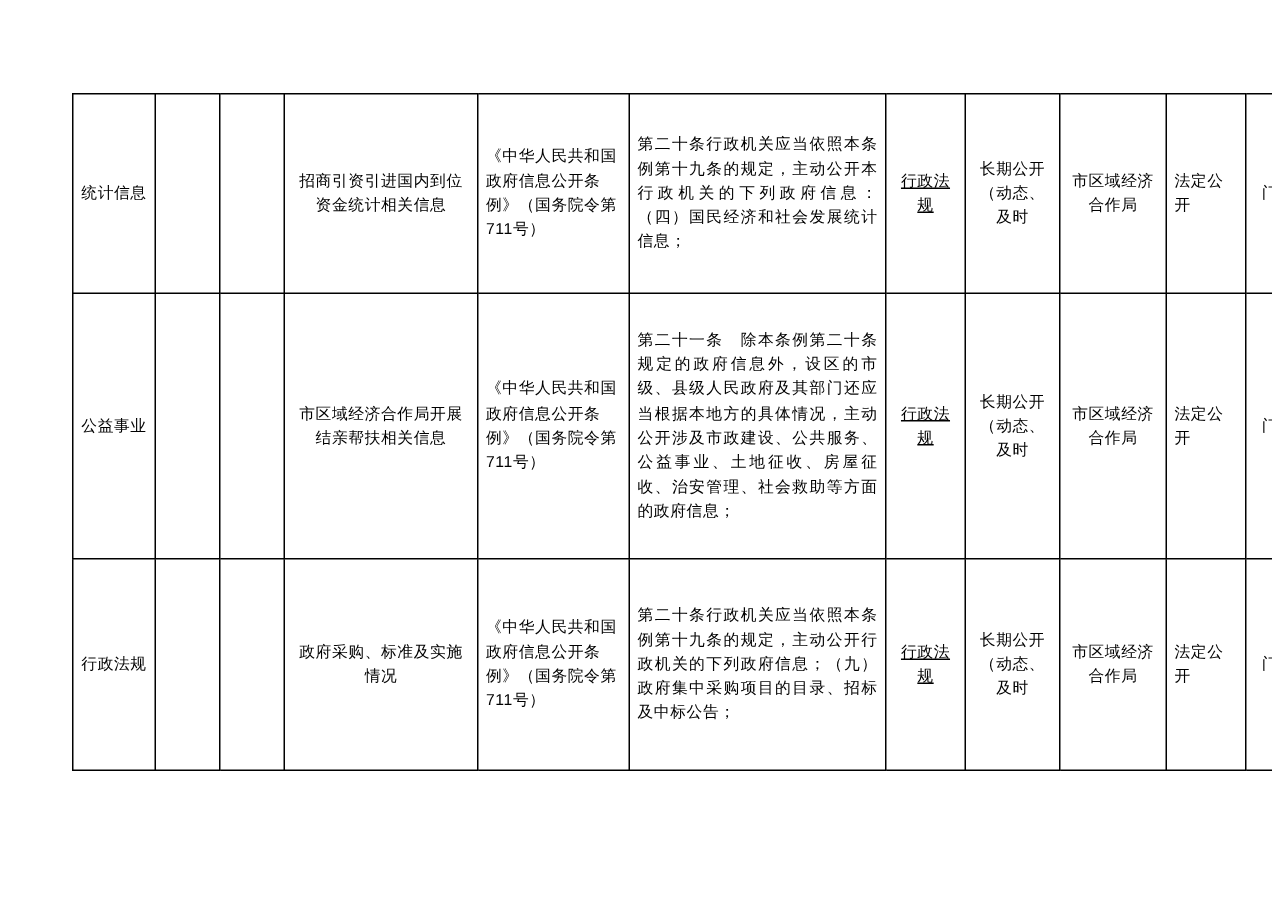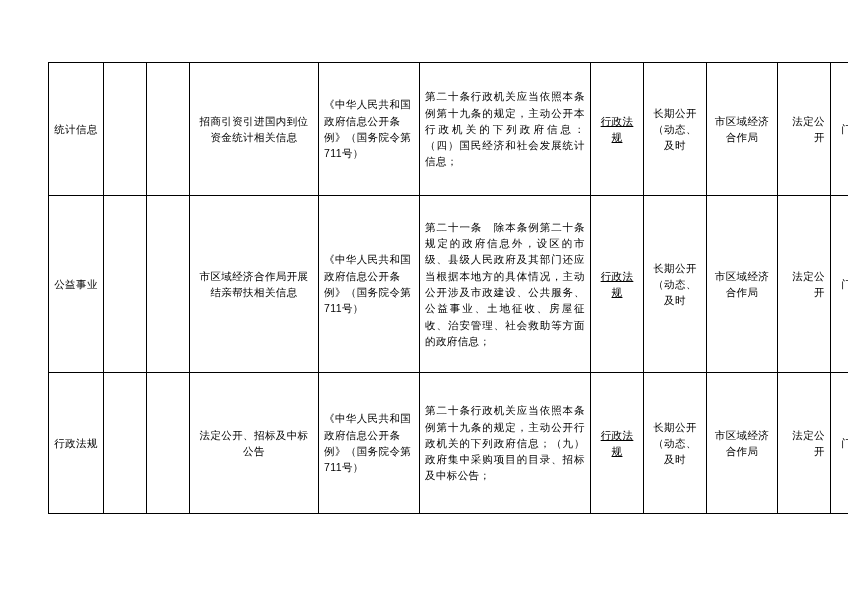--- a/index.html
+++ b/index.html
@@ -43,21 +43,21 @@
   }
   .c-cat      { width: 44px;  text-align: center; }
   .c-n1       { width: 32px; }
   .c-n2       { width: 32px; }
   .c-title    { width: 118px; text-align: center; }
   .c-basis    { width: 90px;  text-align: left; }
   .c-content  { width: 160px; text-align: justify; text-justify: inter-ideograph; margin-top: 40px; }
   .c-type     { width: 42px;  text-align: center; text-decoration: underline; }
   .c-period   { width: 52px;  text-align: center; margin-top: 27px; }
   .c-dept     { width: 60px;  text-align: center; }
-  .c-scope    { width: 42px;  text-align: right; }
+  .c-scope    { width: 42px;  text-align: left; }
   .c-channel  { width: 54px;  text-align: center; }
 
   .row1 td { height: 124px; }
   .row2 td { height: 168px; }
   .row3 td { height: 132px; }
 </style>
 </head>
 <body>
 
 <div class="page">
@@ -89,21 +89,21 @@
           <td class="c-period">长期公开（动态、及时</td>
           <td class="c-dept">市区域经济合作局</td>
           <td class="c-scope">法定公开</td>
           <td class="c-channel">门户网站</td>
 
         </tr>
         <tr class="row3">
           <td class="c-cat">行政法规</td>
           <td class="c-n1"></td>
           <td class="c-n2"></td>
-          <td class="c-title">法定公开、招标及中标公告</td>
+          <td class="c-title">政府采购、标准及实施情况</td>
           <td class="c-basis">《中华人民共和国政府信息公开条例》（国务院令第711号）</td>
           <td class="c-content">第二十条行政机关应当依照本条例第十九条的规定，主动公开行政机关的下列政府信息；（九）政府集中采购项目的目录、招标及中标公告；</td>
           <td class="c-type">行政法规</td>
           <td class="c-period">长期公开（动态、及时</td>
           <td class="c-dept">市区域经济合作局</td>
           <td class="c-scope">法定公开</td>
           <td class="c-channel">门户网站</td>
 
         </tr>
       </tbody>

